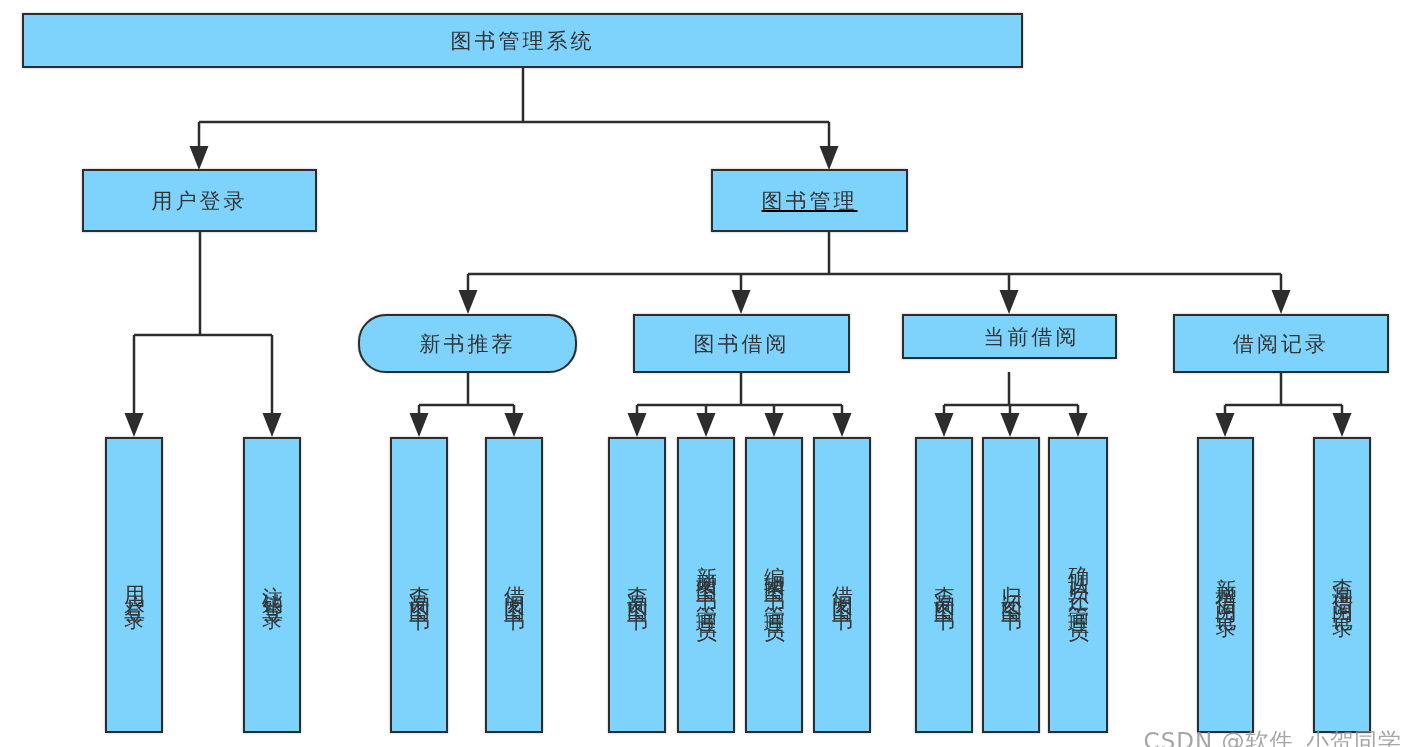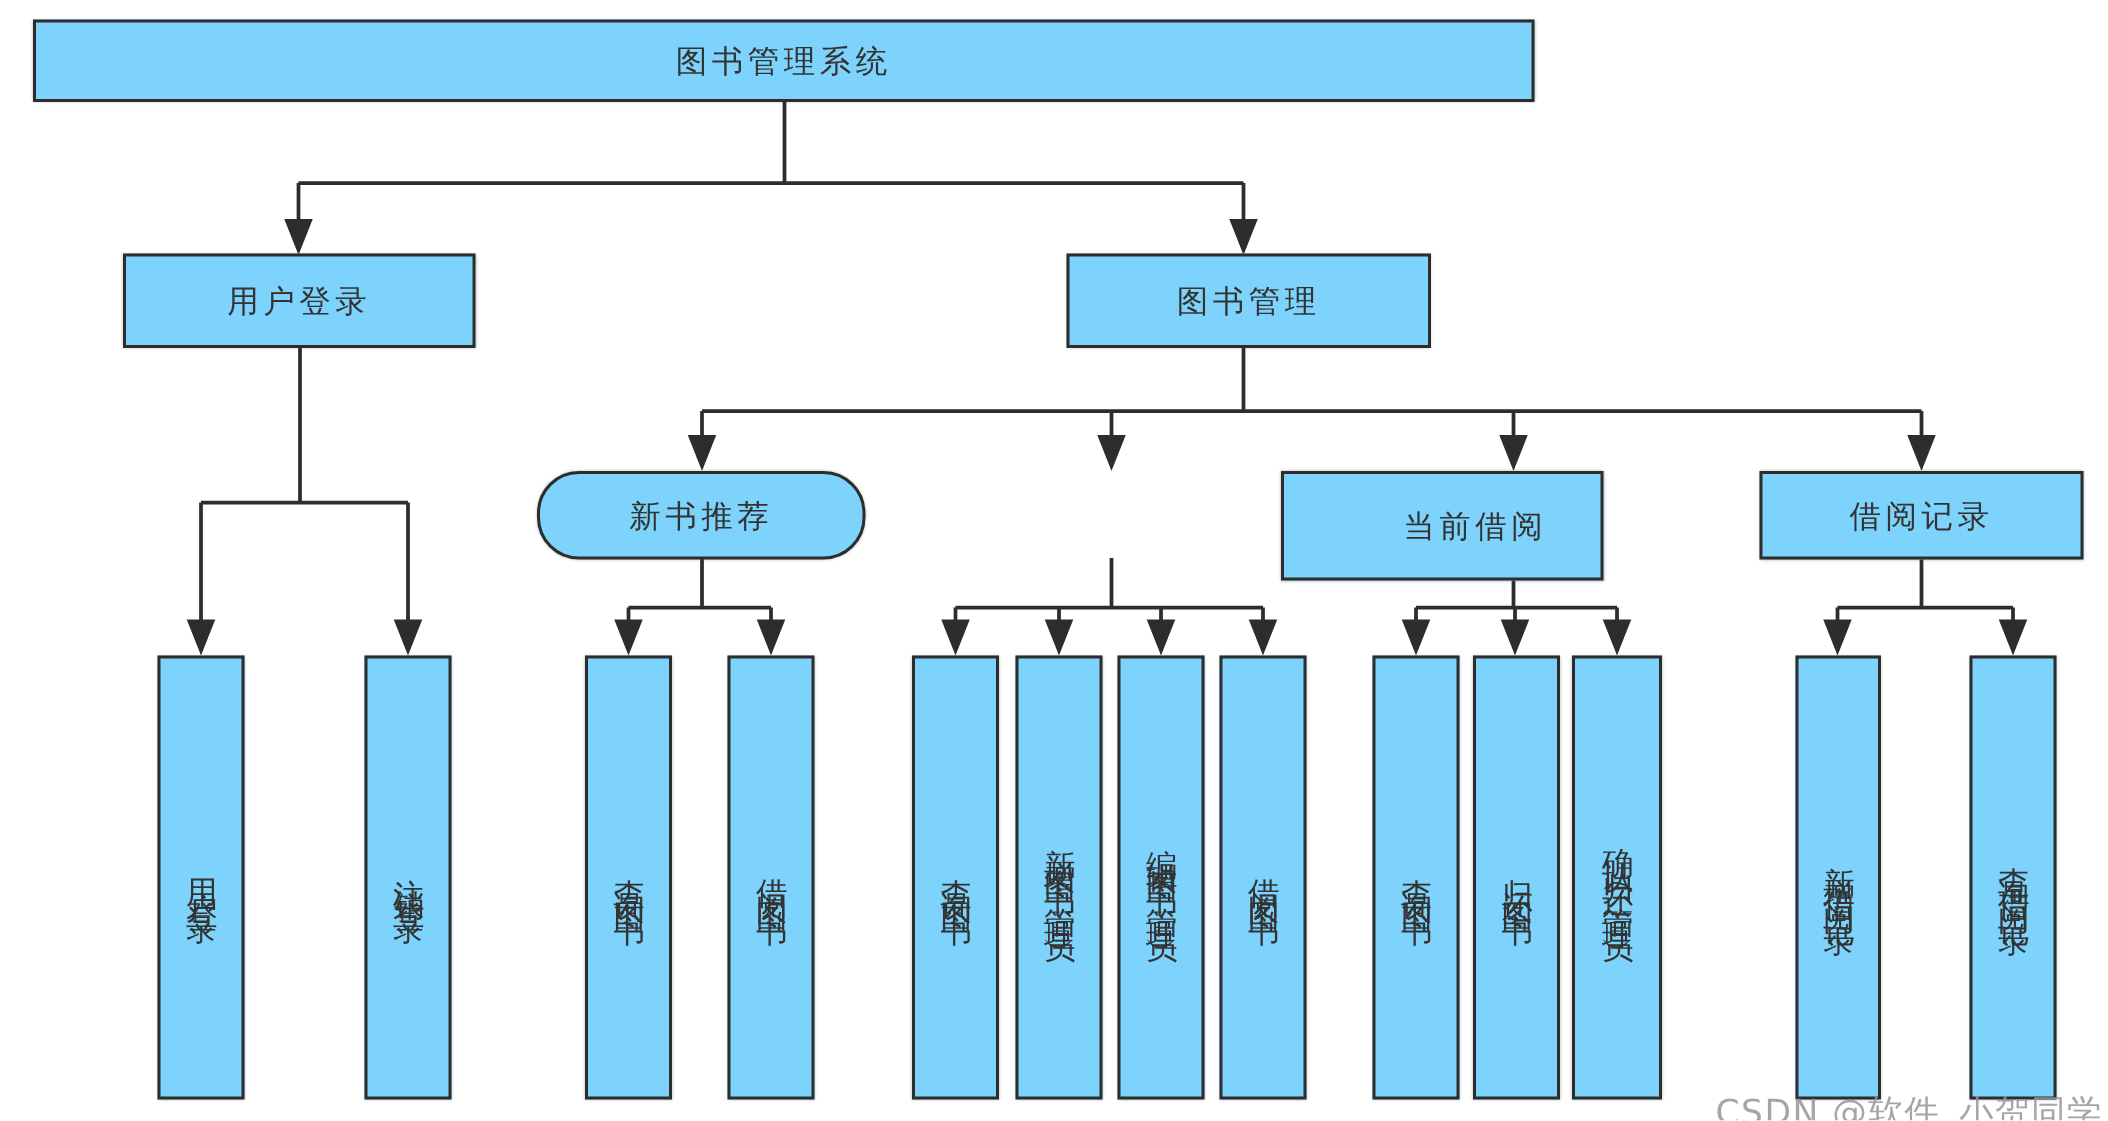--- a/index.html
+++ b/index.html
@@ -101,28 +101,31 @@
     </g>
   </svg>
 
   <div class="box" style="left:22px; top:13px; width:1001px; height:55px;">
     <span class="hlabel">图书管理系统</span>
   </div>
 
   <div class="box" style="left:82px; top:169px; width:235px; height:63px;">
     <span class="hlabel">用户登录</span>
   </div>
-  <div class="box" style="left:711px; top:169px; width:243px; height:63px;">
+  <div class="box" style="left:711px; top:169px; width:197px; height:63px;text-decoration:underline;">
     <span class="hlabel">图书管理</span>
   </div>
 
   <div class="box" style="left:358px; top:314px; width:219px; height:59px;border-radius:28px;">
     <span class="hlabel">新书推荐</span>
   </div>
-  <div class="box" style="left:854px; top:314px; width:215px; height:73px;padding-left:44px;">
+  <div class="box" style="left:633px; top:314px; width:217px; height:59px;">
+    <span class="hlabel">图书借阅</span>
+  </div>
+  <div class="box" style="left:902px; top:314px; width:215px; height:45px;padding-left:44px;">
     <span class="hlabel">当前借阅</span>
   </div>
   <div class="box" style="left:1173px; top:314px; width:216px; height:59px;">
     <span class="hlabel">借阅记录</span>
   </div>
 
   <div class="box vbox" style="left:105px;">
     <span class="vlabel">用户登录</span>
   </div>
   <div class="box vbox" style="left:243px;">

